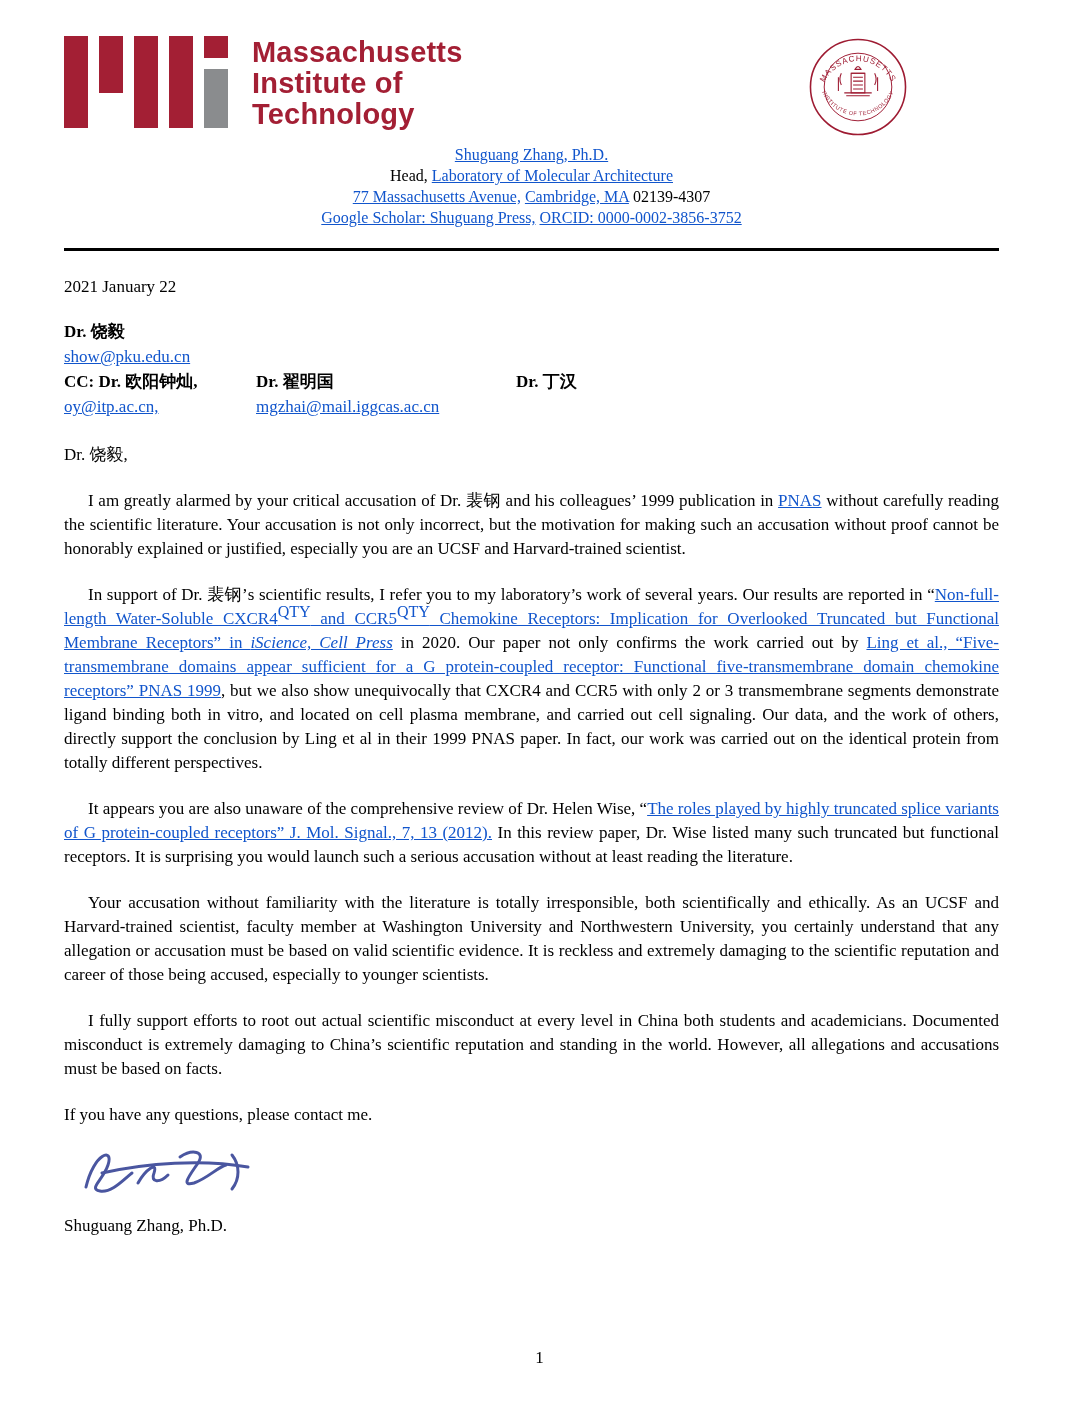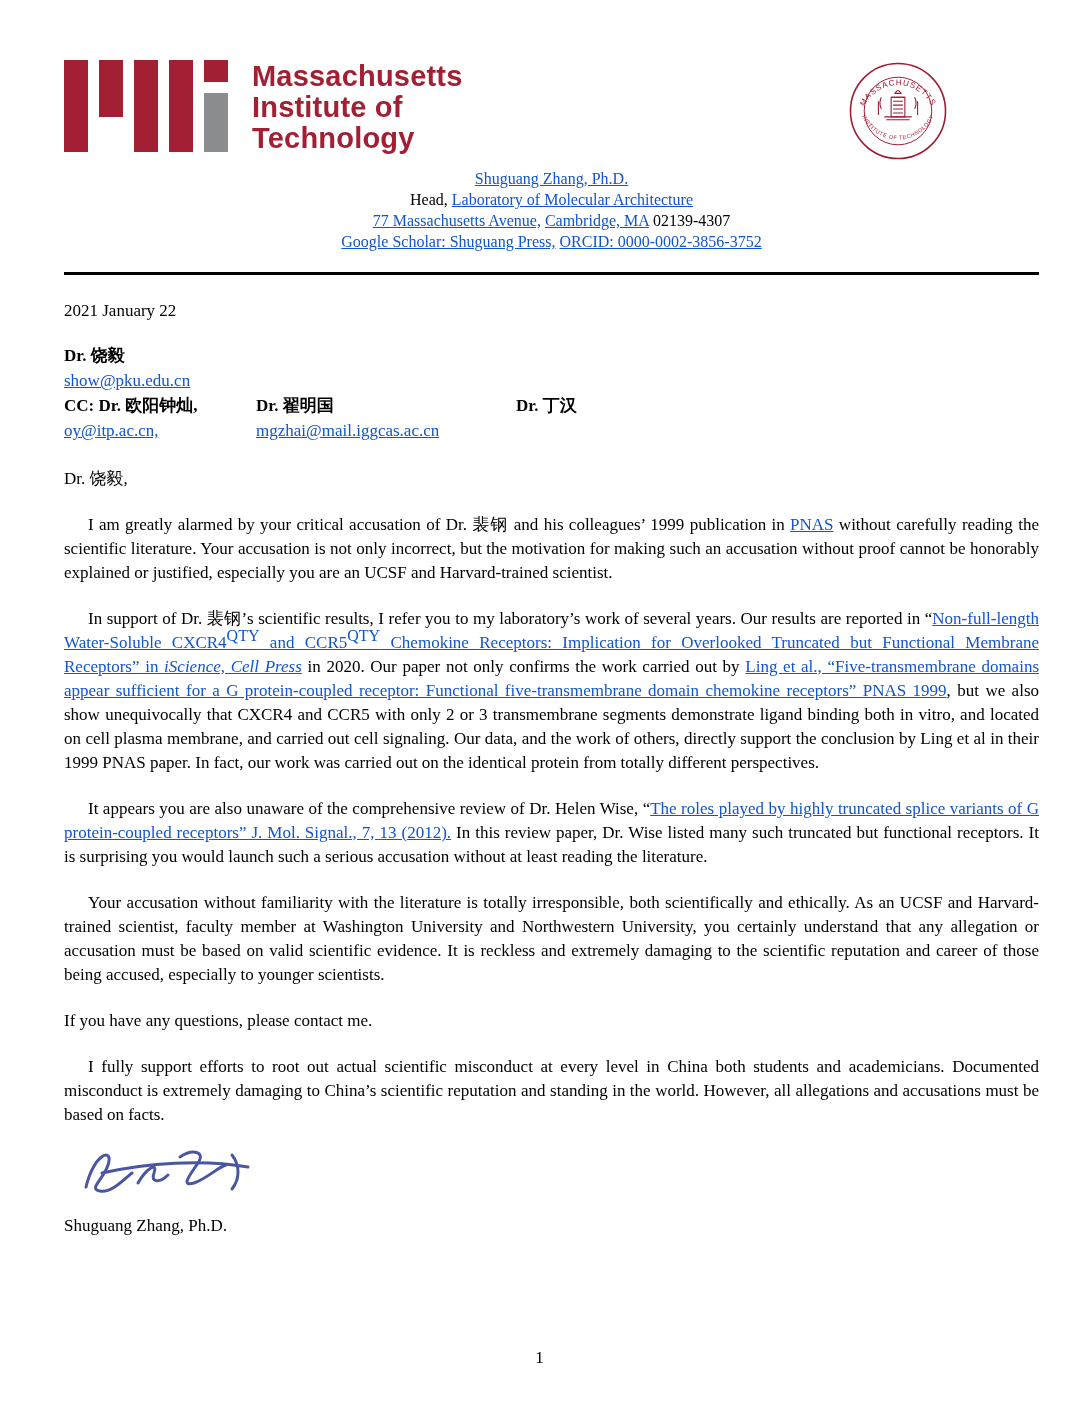--- a/index.html
+++ b/index.html
@@ -1,18 +1,18 @@
 <!DOCTYPE html>
 <html><head>
 <meta charset="utf-8">
 <style>
   html,body{margin:0;padding:0;background:#e8e8e8;}
   .page{width:1079px;height:1424px;background:#ffffff;position:relative;overflow:hidden;
         font-family:"Liberation Serif",serif;color:#000;margin:0 auto;}
-  .inner{padding:36px 40px 0 64px;margin-top:24px;}
+  .inner{padding:36px 80px 0 64px;}
 
   
   .brand-row{display:flex;justify-content:space-between;align-items:flex-start;}
   .brand-left{display:flex;align-items:flex-start;}
   .mit-logo{display:flex;gap:11px;height:92px;}
   .mit-logo .col{width:24px;position:relative;height:92px;}
   .bar{position:absolute;left:0;width:100%;background:#A31F34;}
   .bar.full{top:0;height:92px;}
   .bar.short-top{top:0;height:57px;}
   .bar.dot{top:0;height:22px;}
@@ -125,22 +125,22 @@
 
       <p class="salutation">Dr. 饶毅,</p>
 
       <p class="bp"><span>I am greatly alarmed by your critical accusation of Dr. 裴钢 and his colleagues’ 1999 publication in </span><a class="link">PNAS</a><span> without carefully reading the scientific literature.  Your accusation is not only incorrect, but the motivation for making such an accusation without proof cannot be honorably explained or justified, especially you are an UCSF and Harvard-trained scientist.</span></p>
 
       <p class="bp"><span>In support of Dr. 裴钢’s scientific results, I refer you to my laboratory’s work of several years.  Our results are reported in “</span><a class="link"><span>Non-full-length Water-Soluble CXCR4</span><sup>QTY</sup><span> and CCR5</span><sup>QTY</sup><span> Chemokine Receptors: Implication for Overlooked Truncated but Functional Membrane Receptors” in </span><span class="ital">iScience, Cell Press</span></a><span> in 2020.  Our paper not only confirms the work carried out by </span><a class="link">Ling et al., “Five-transmembrane domains appear sufficient for a G protein-coupled receptor: Functional five-transmembrane domain chemokine receptors” PNAS 1999</a><span>, but we also show unequivocally that CXCR4 and CCR5 with only 2 or 3 transmembrane segments demonstrate ligand binding both in vitro, and located on cell plasma membrane, and carried out cell signaling.  Our data, and the work of others, directly support the conclusion by Ling et al in their 1999 PNAS paper.  In fact, our work was carried out on the identical protein from totally different perspectives.</span></p>
 
       <p class="bp"><span>It appears you are also unaware of the comprehensive review of Dr. Helen Wise, “</span><a class="link">The roles played by highly truncated splice variants of G protein-coupled receptors” J. Mol. Signal., 7, 13 (2012).</a><span>  In this review paper, Dr. Wise listed many such truncated but functional receptors.  It is surprising you would launch such a serious accusation without at least reading the literature.</span></p>
 
       <p class="bp">Your accusation without familiarity with the literature is totally irresponsible, both scientifically and ethically.  As an UCSF and Harvard-trained scientist, faculty member at Washington University and Northwestern University, you certainly understand that any allegation or accusation must be based on valid scientific evidence.  It is reckless and extremely damaging to the scientific reputation and career of those being accused, especially to younger scientists.</p>
+      <p class="bp">I fully support efforts to root out actual scientific misconduct at every level in China both students and academicians.  Documented misconduct is extremely damaging to China’s scientific reputation and standing in the world.  However, all allegations and accusations must be based on facts.</p>
       <p class="bp noindent">If you have any questions, please contact me.</p>
-      <p class="bp">I fully support efforts to root out actual scientific misconduct at every level in China both students and academicians.  Documented misconduct is extremely damaging to China’s scientific reputation and standing in the world.  However, all allegations and accusations must be based on facts.</p>
 
       <div class="sig-block">
         <svg class="sig" width="200" height="62" viewBox="0 0 200 62">
           <g fill="none" stroke="#2B3990" stroke-width="3" stroke-linecap="round" opacity="0.85">
             <path d="M14 48 C22 14, 42 8, 36 26 C31 41, 16 50, 28 52 C40 54, 52 40, 60 34"></path>
             <path d="M66 44 C74 30, 86 22, 82 34 C78 44, 88 44, 96 36"></path>
             <path d="M108 18 C120 10, 134 12, 126 24 C118 36, 108 48, 122 44 C136 39, 146 28, 154 26"></path>
             <path d="M30 34 C75 24, 130 20, 176 28"></path>
             <path d="M160 16 C168 26, 168 40, 160 50"></path>
           </g>

